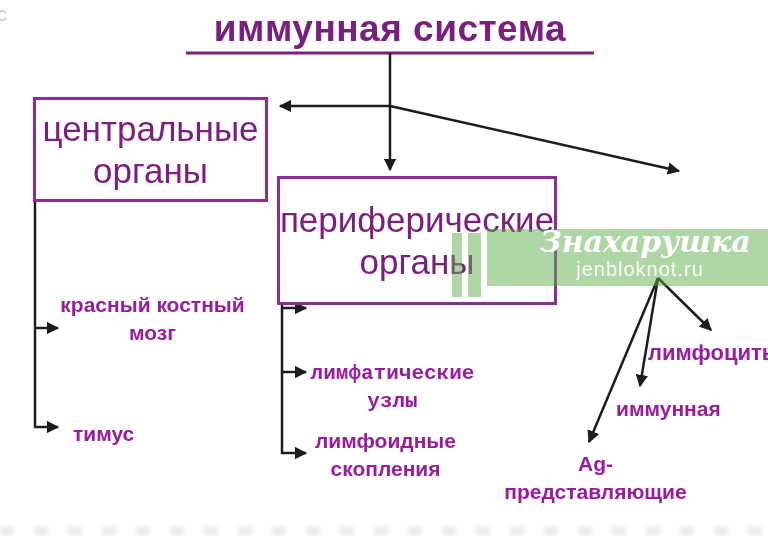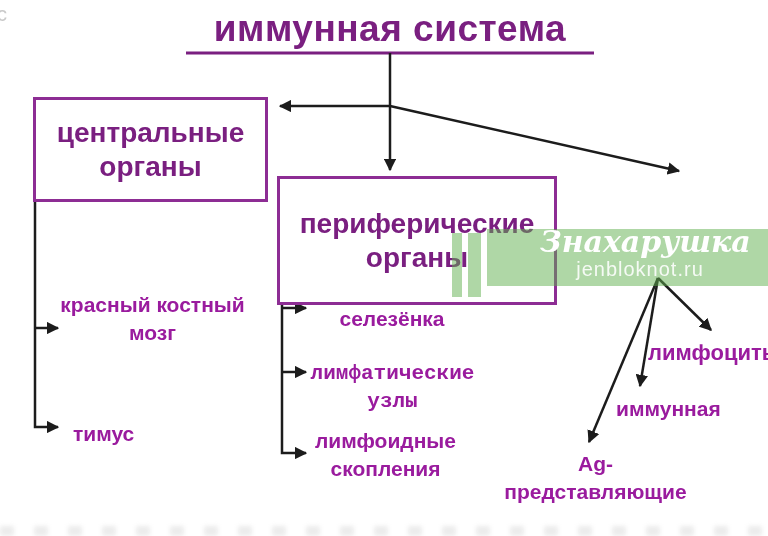--- a/index.html
+++ b/index.html
@@ -34,21 +34,21 @@
   #connectors .underline { stroke: var(--title_text, #7a1f80); stroke-width: 3; }
   #arrowhead-shape { fill: var(--connector, #1c1c1c); }
 
   
   .node-box {
     box-sizing: border-box;
     border: 3px solid var(--box_border, #8d2d94);
     background: #ffffff;
     display: flex; align-items: center; justify-content: center;
     text-align: center;
-    font-size: 28px; font-weight: bold; line-height: 1.2;
+    font-size: 35px; font-weight: normal; line-height: 1.2;
     color: var(--box_text, #7a1f80);
     z-index: 2;
     padding: 4px;
   }
   #box-central    { left: 33px;  top: 97px;  width: 235px; height: 105px; }
   #box-peripheral { left: 277px; top: 176px; width: 280px; height: 129px; }
   #box-cells      { left: 598px; top: 177px; width: 152px; height: 98px; }
 
   
   .leaf {
@@ -149,21 +149,20 @@
   </div>
 
   <div class="abs node-box" id="box-peripheral">
     <span>периферические органы</span>
   </div>
 
 
   <div class="abs leaf" id="item-red-bone-marrow">красный костный мозг</div>
   <div class="abs leaf" id="item-thymus">тимус</div>
 
-  <div class="abs leaf" id="item-spleen">селезёнка</div>
   <div class="abs leaf" id="item-lymph-nodes">лимфатические узлы</div>
   <div class="abs leaf" id="item-lymphoid-clusters">лимфоидные скопления</div>
 
   <div class="abs leaf" id="item-lymphocytes">лимфоциты</div>
   <div class="abs leaf" id="item-macrophages">иммунная</div>
   <div class="abs leaf" id="item-ag-presenting">Ag-представляющие</div>
 
   <div class="abs wm-green" id="wm-stripe1"></div>
   <div class="abs wm-green" id="wm-stripe2"></div>
   <div class="abs wm-green" id="wm-band"></div>

